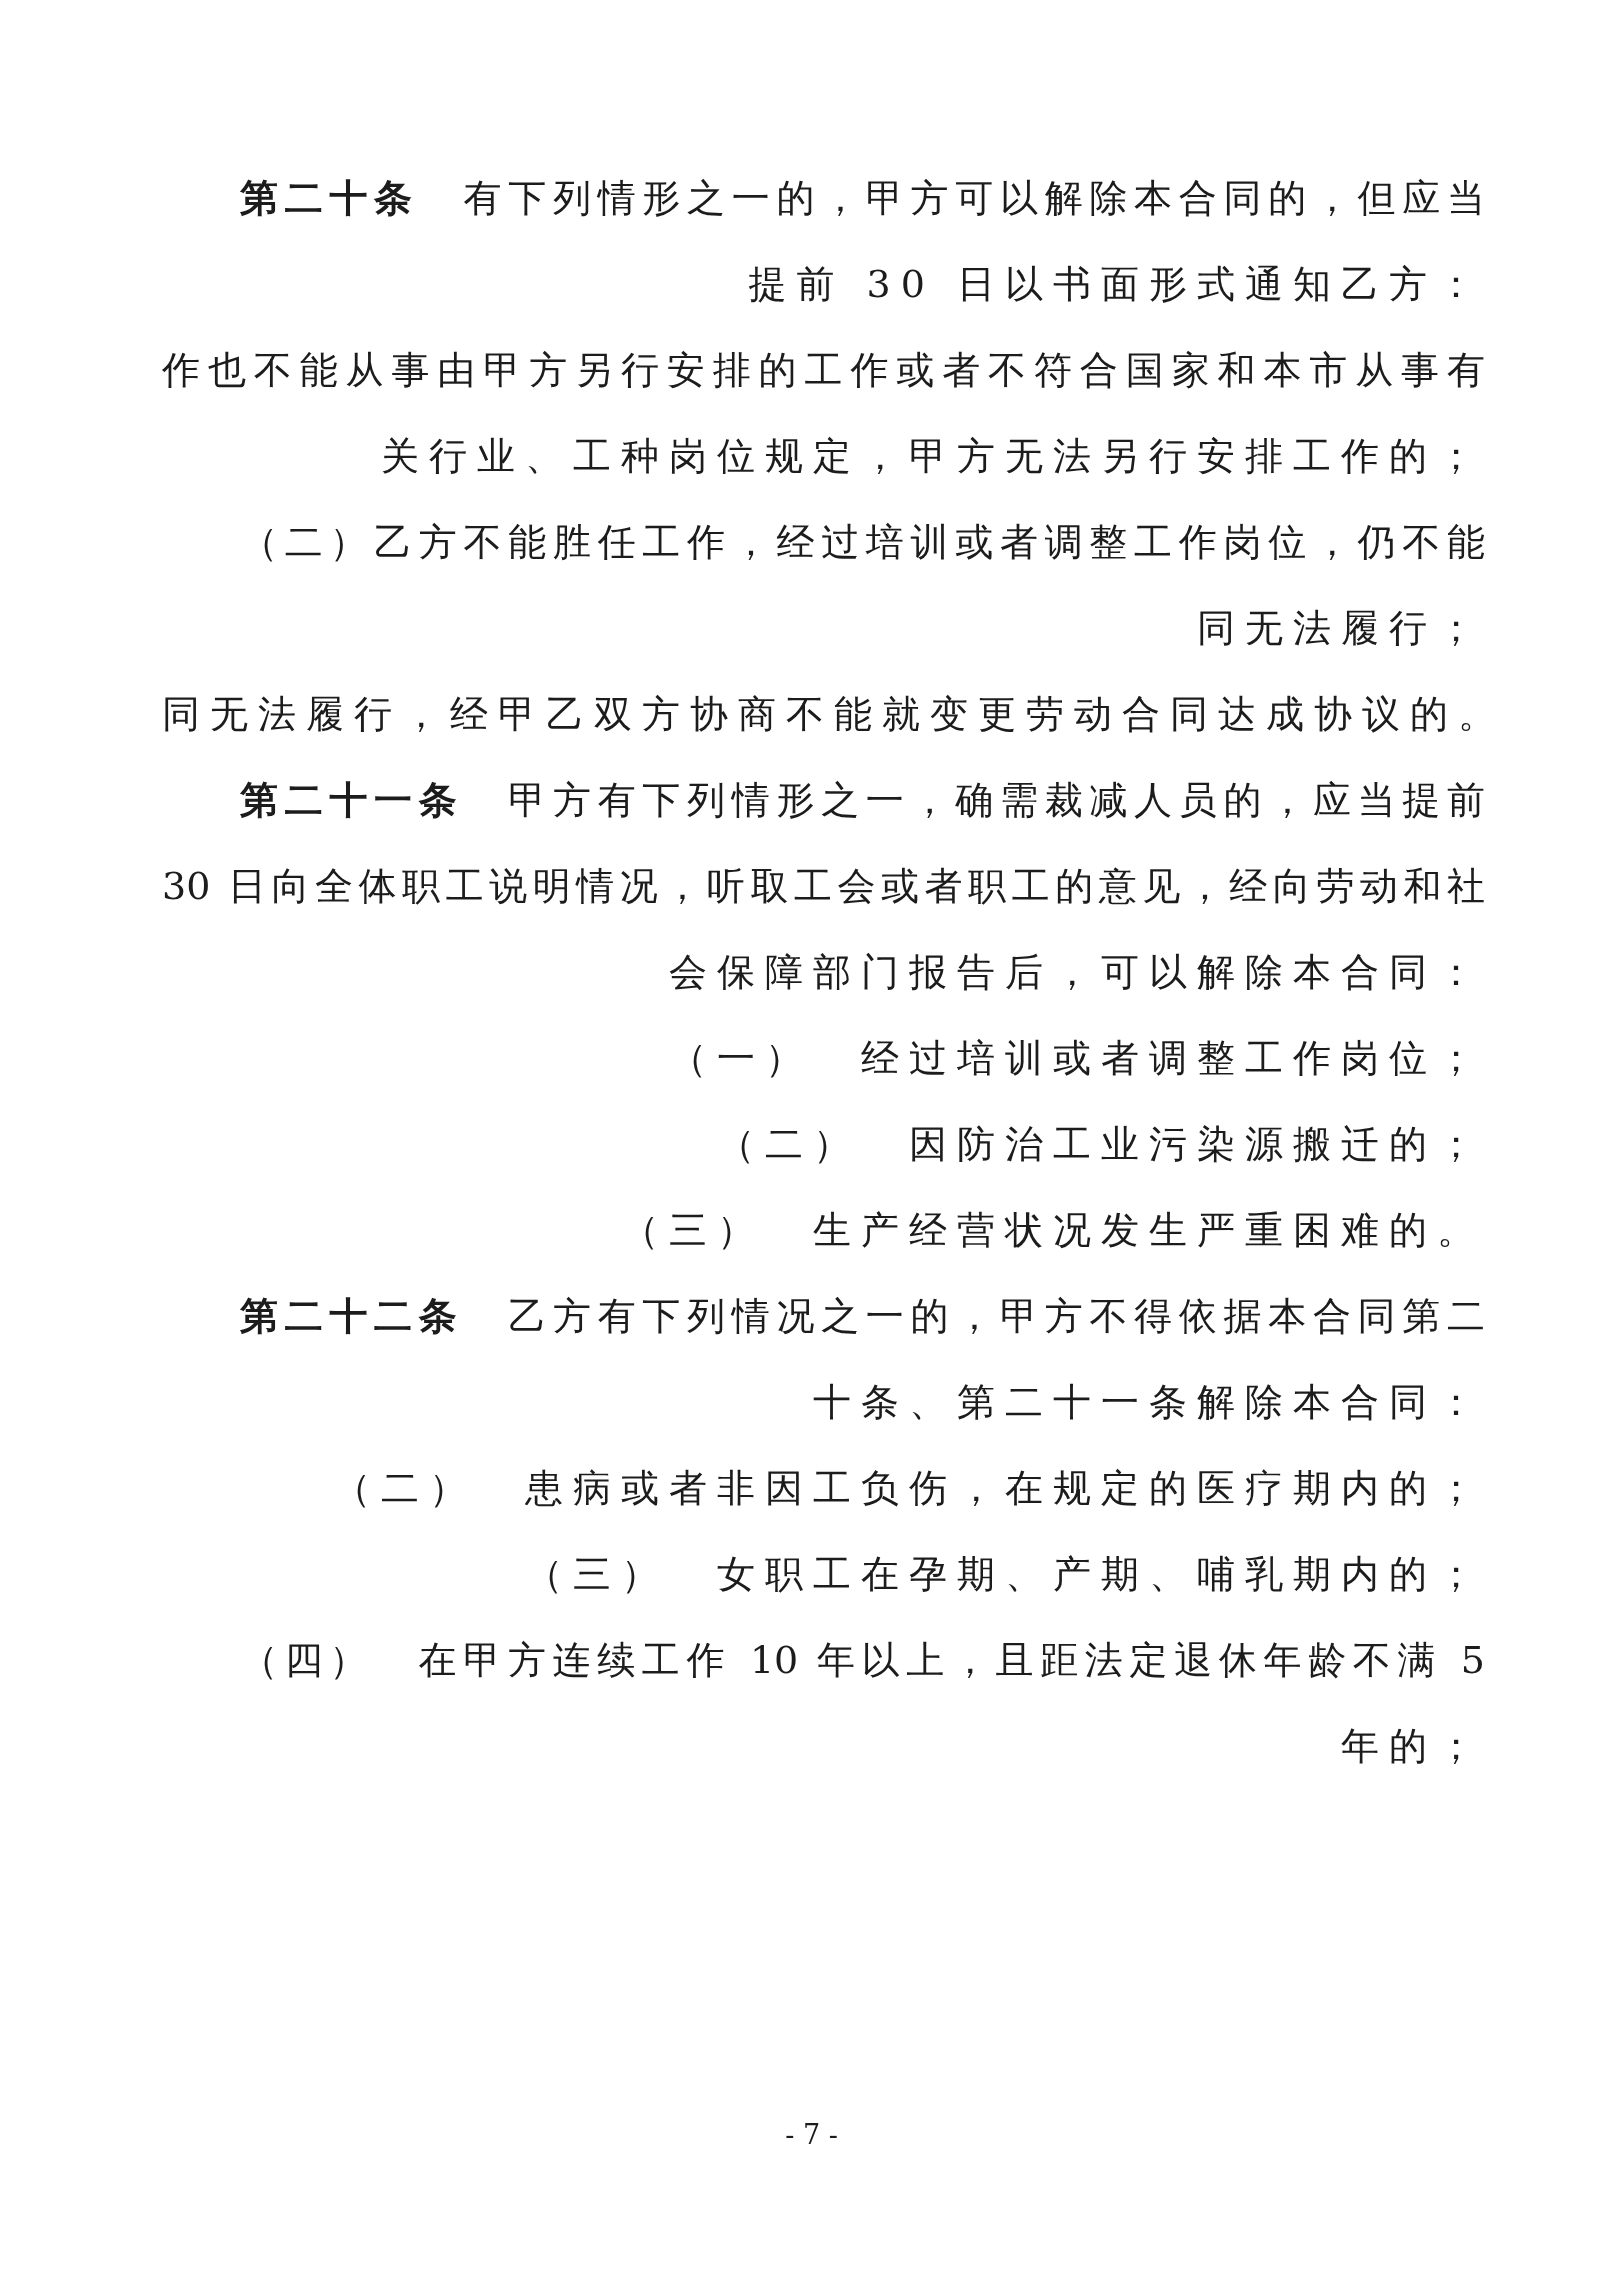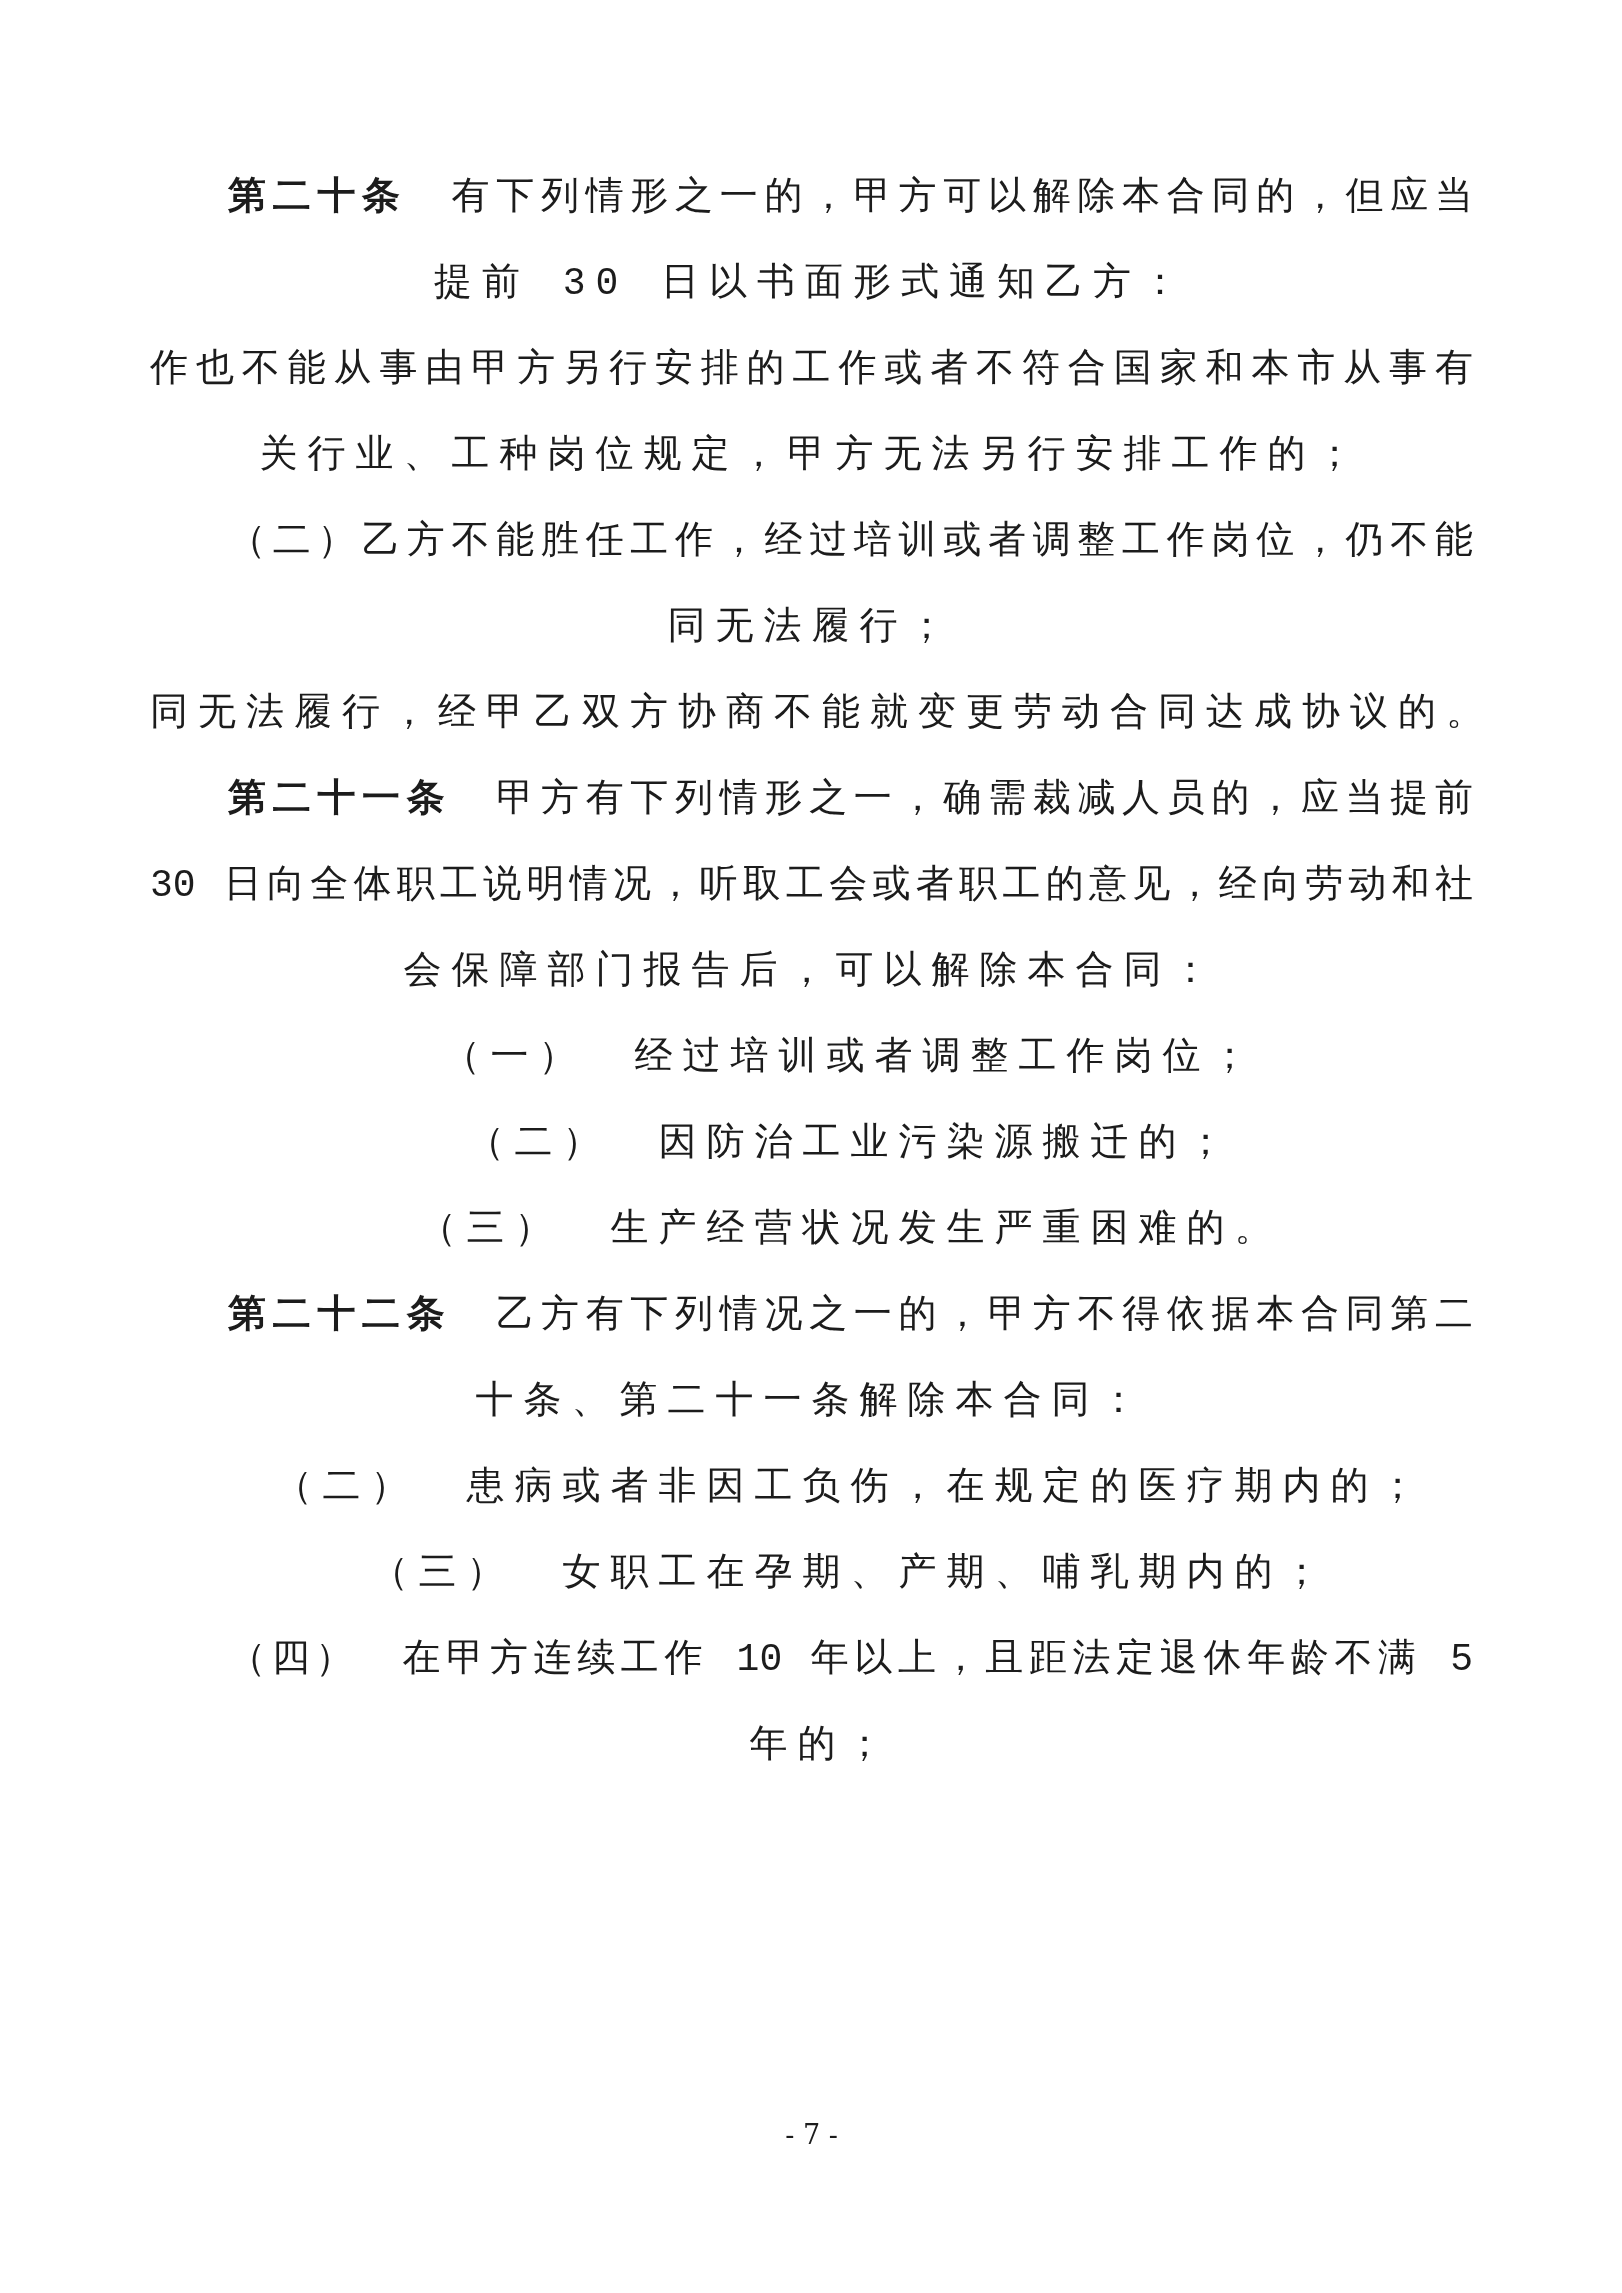--- a/index.html
+++ b/index.html
@@ -13,31 +13,30 @@
     height: 2294px;
     margin: 0 auto;
     background: #ffffff;
     overflow: hidden;
     font-family: "DejaVu Serif", "Liberation Serif", serif;
     color: #1c1c1c;
   }
   .doc-body {
     position: absolute;
     top: 155px;
-    left: 150px;
+    left: 162px;
     width: 1323px;
-    font-family: Liberation Mono, monospace;
   }
   .line {
     height: 86px;
     line-height: 86px;
     font-size: 38px;
     letter-spacing: 10px;
     white-space: nowrap;
-    text-align: center;
+    text-align: right;
   }
   .line.justify {
     letter-spacing: 0;
     white-space: normal;
     text-align: justify;
     text-align-last: justify;
     text-justify: inter-character;
   }
   .line.indent-para { padding-left: 78px; }
   .line.indent-para.justify { padding-left: 78px; }

